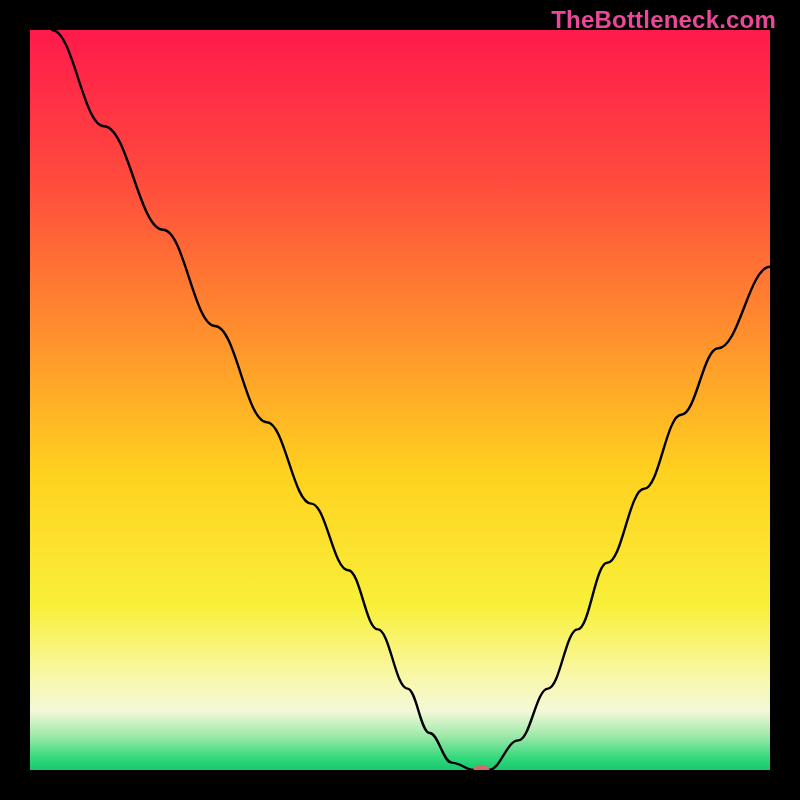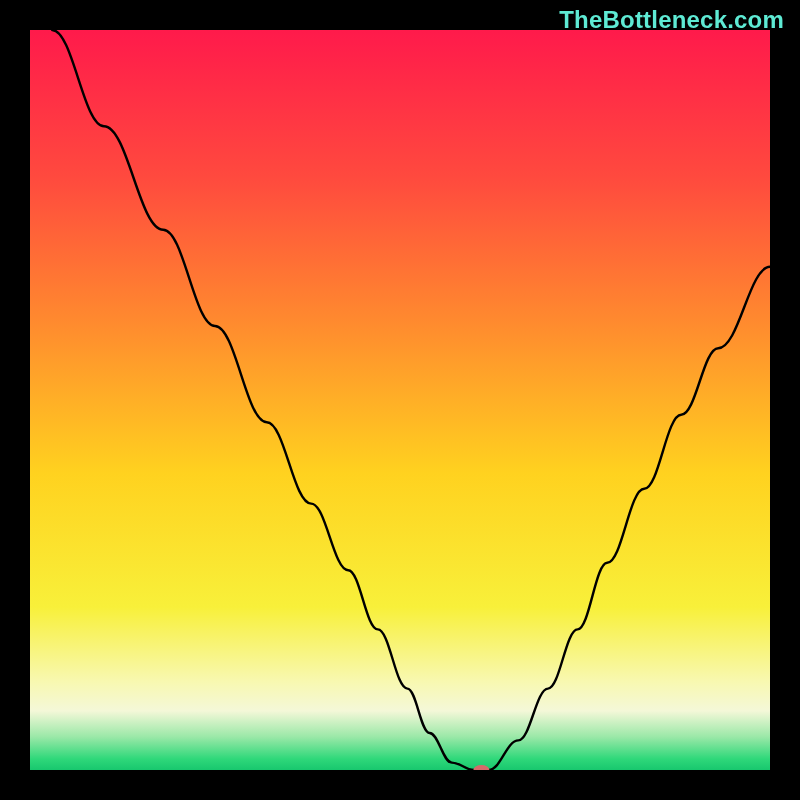--- a/index.html
+++ b/index.html
@@ -20,22 +20,22 @@
   .plot {
     position: absolute;
     left: 30px;
     top: 30px;
     width: 740px;
     height: 740px;
   }
   .watermark {
     position: absolute;
     top: 6px;
-    right: 16px;
-    color: #5eead4;
+    right: 24px;
+    color: #ec4899;
     font-size: 24px;
     font-weight: 600;
     letter-spacing: 0.2px;
   }
   svg { display: block; }
 </style>
 </head>
 <body>
 
 <div class="frame">

